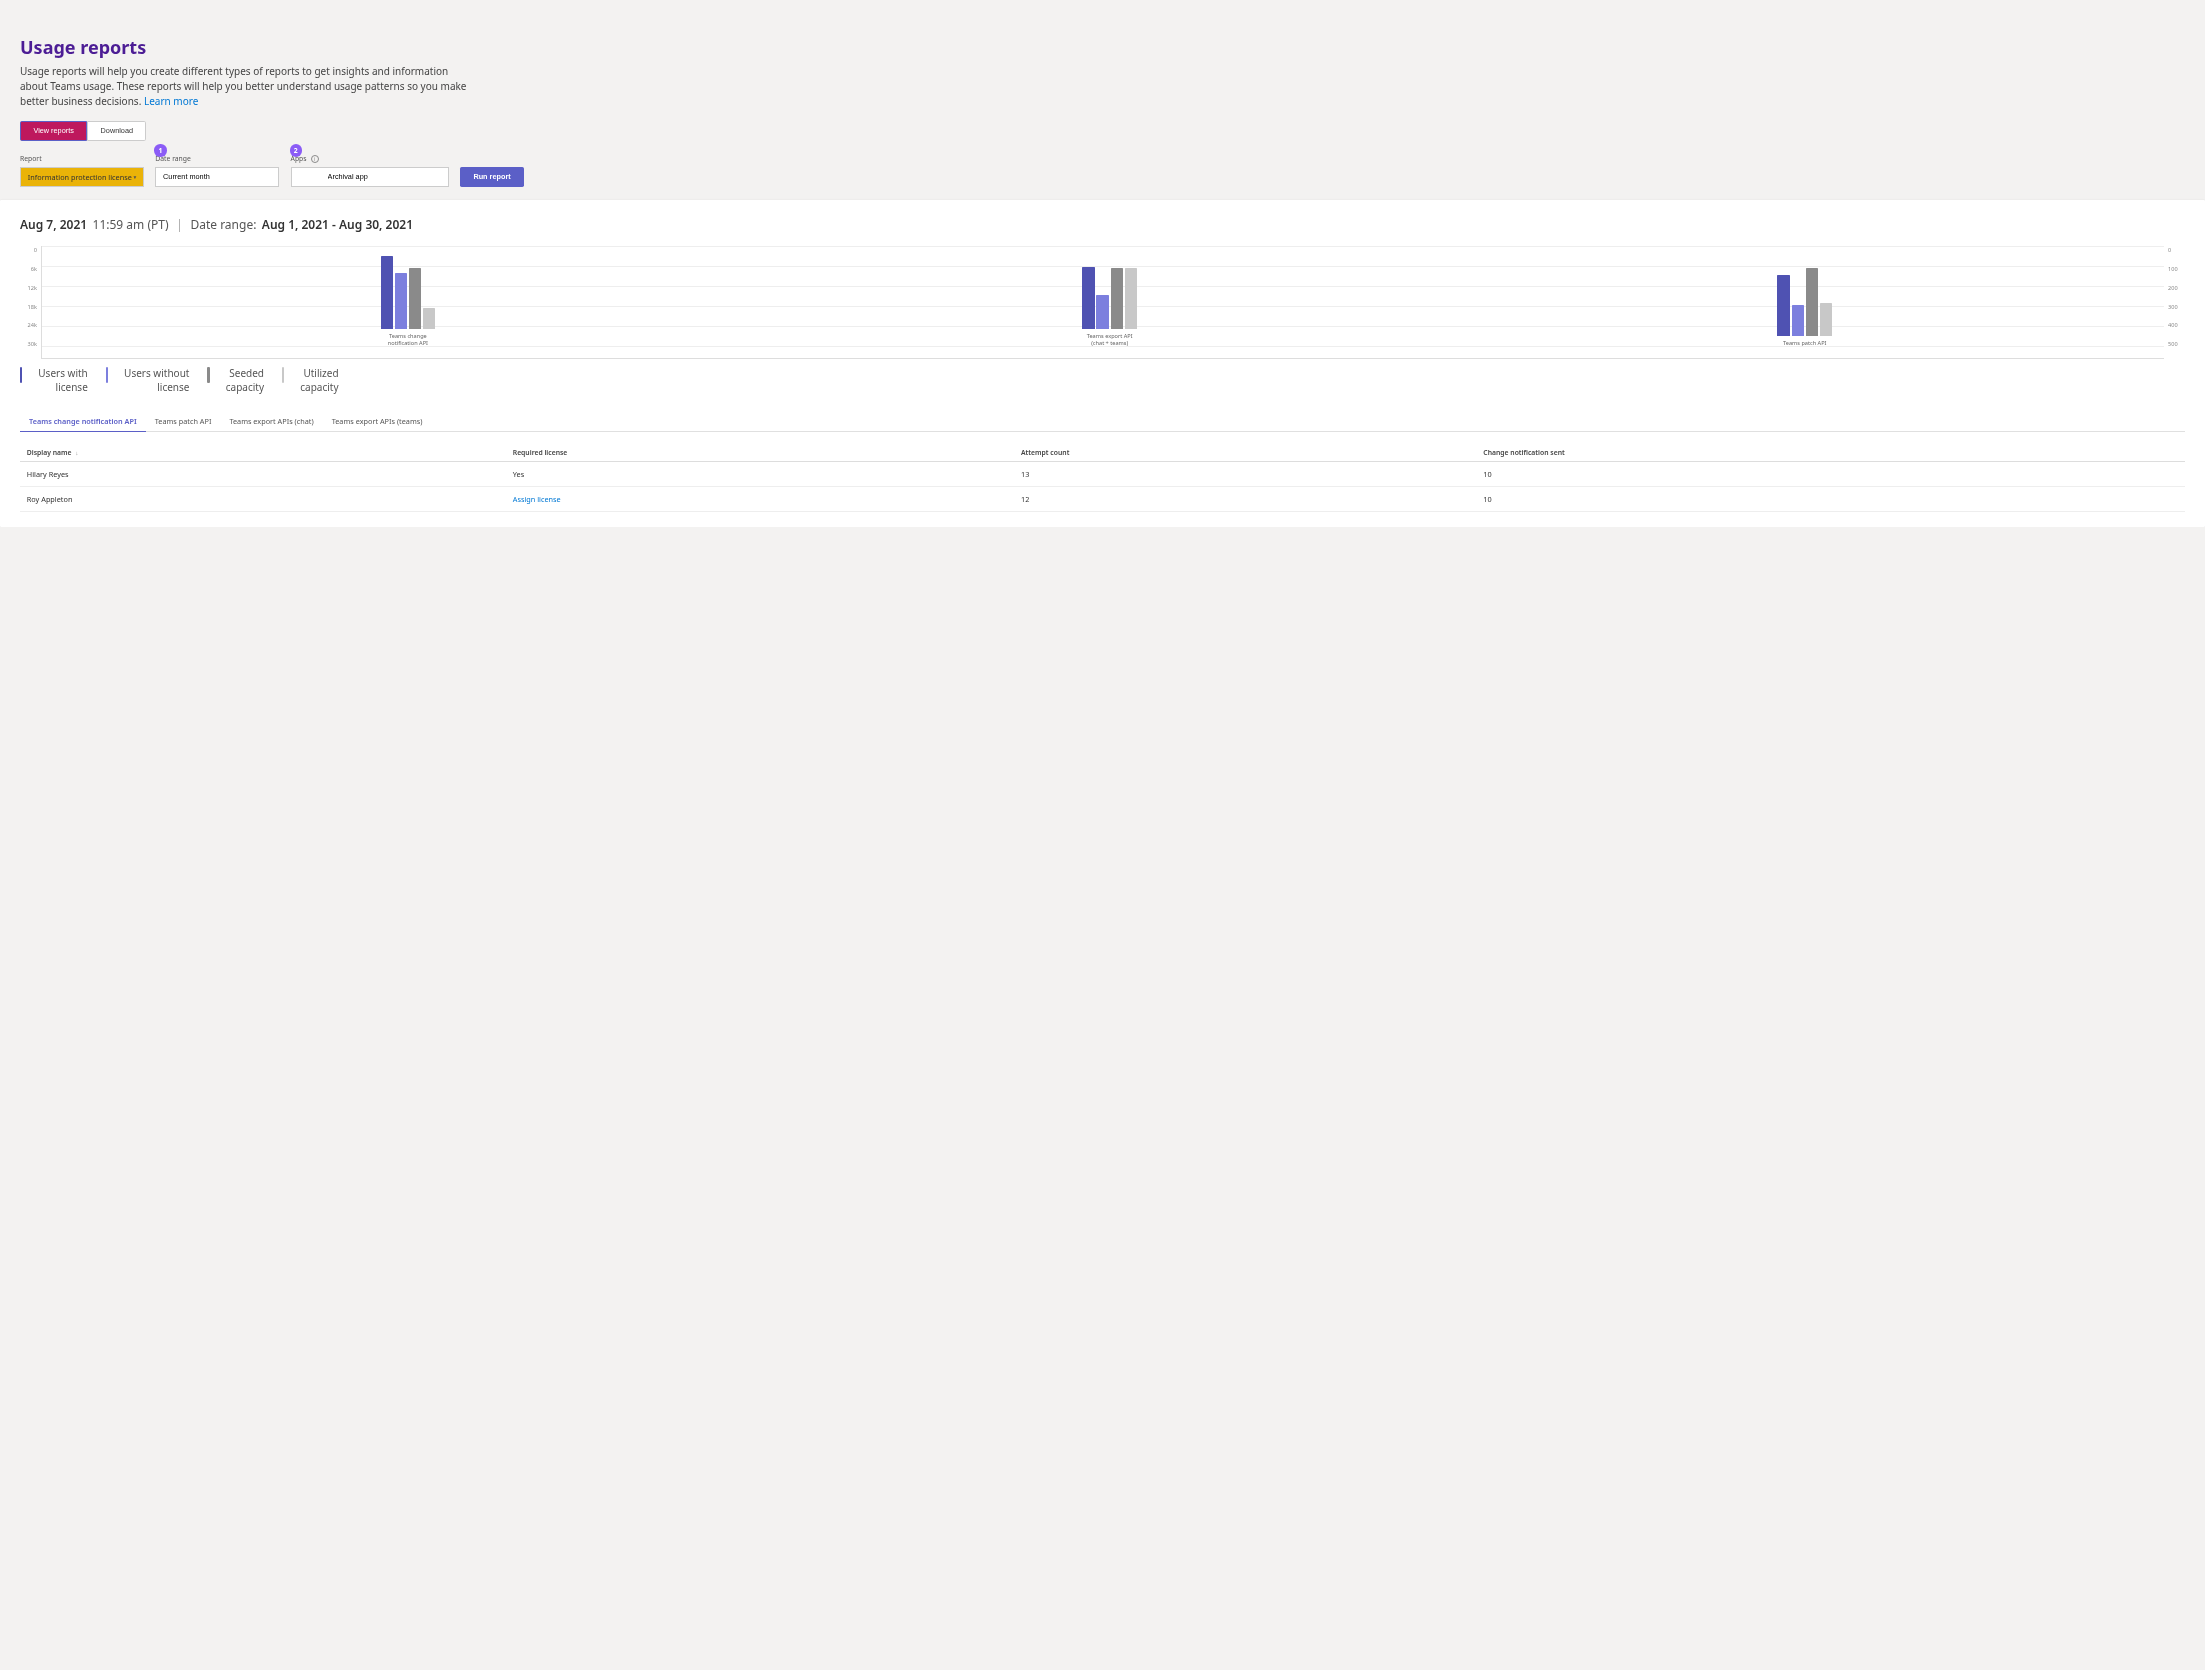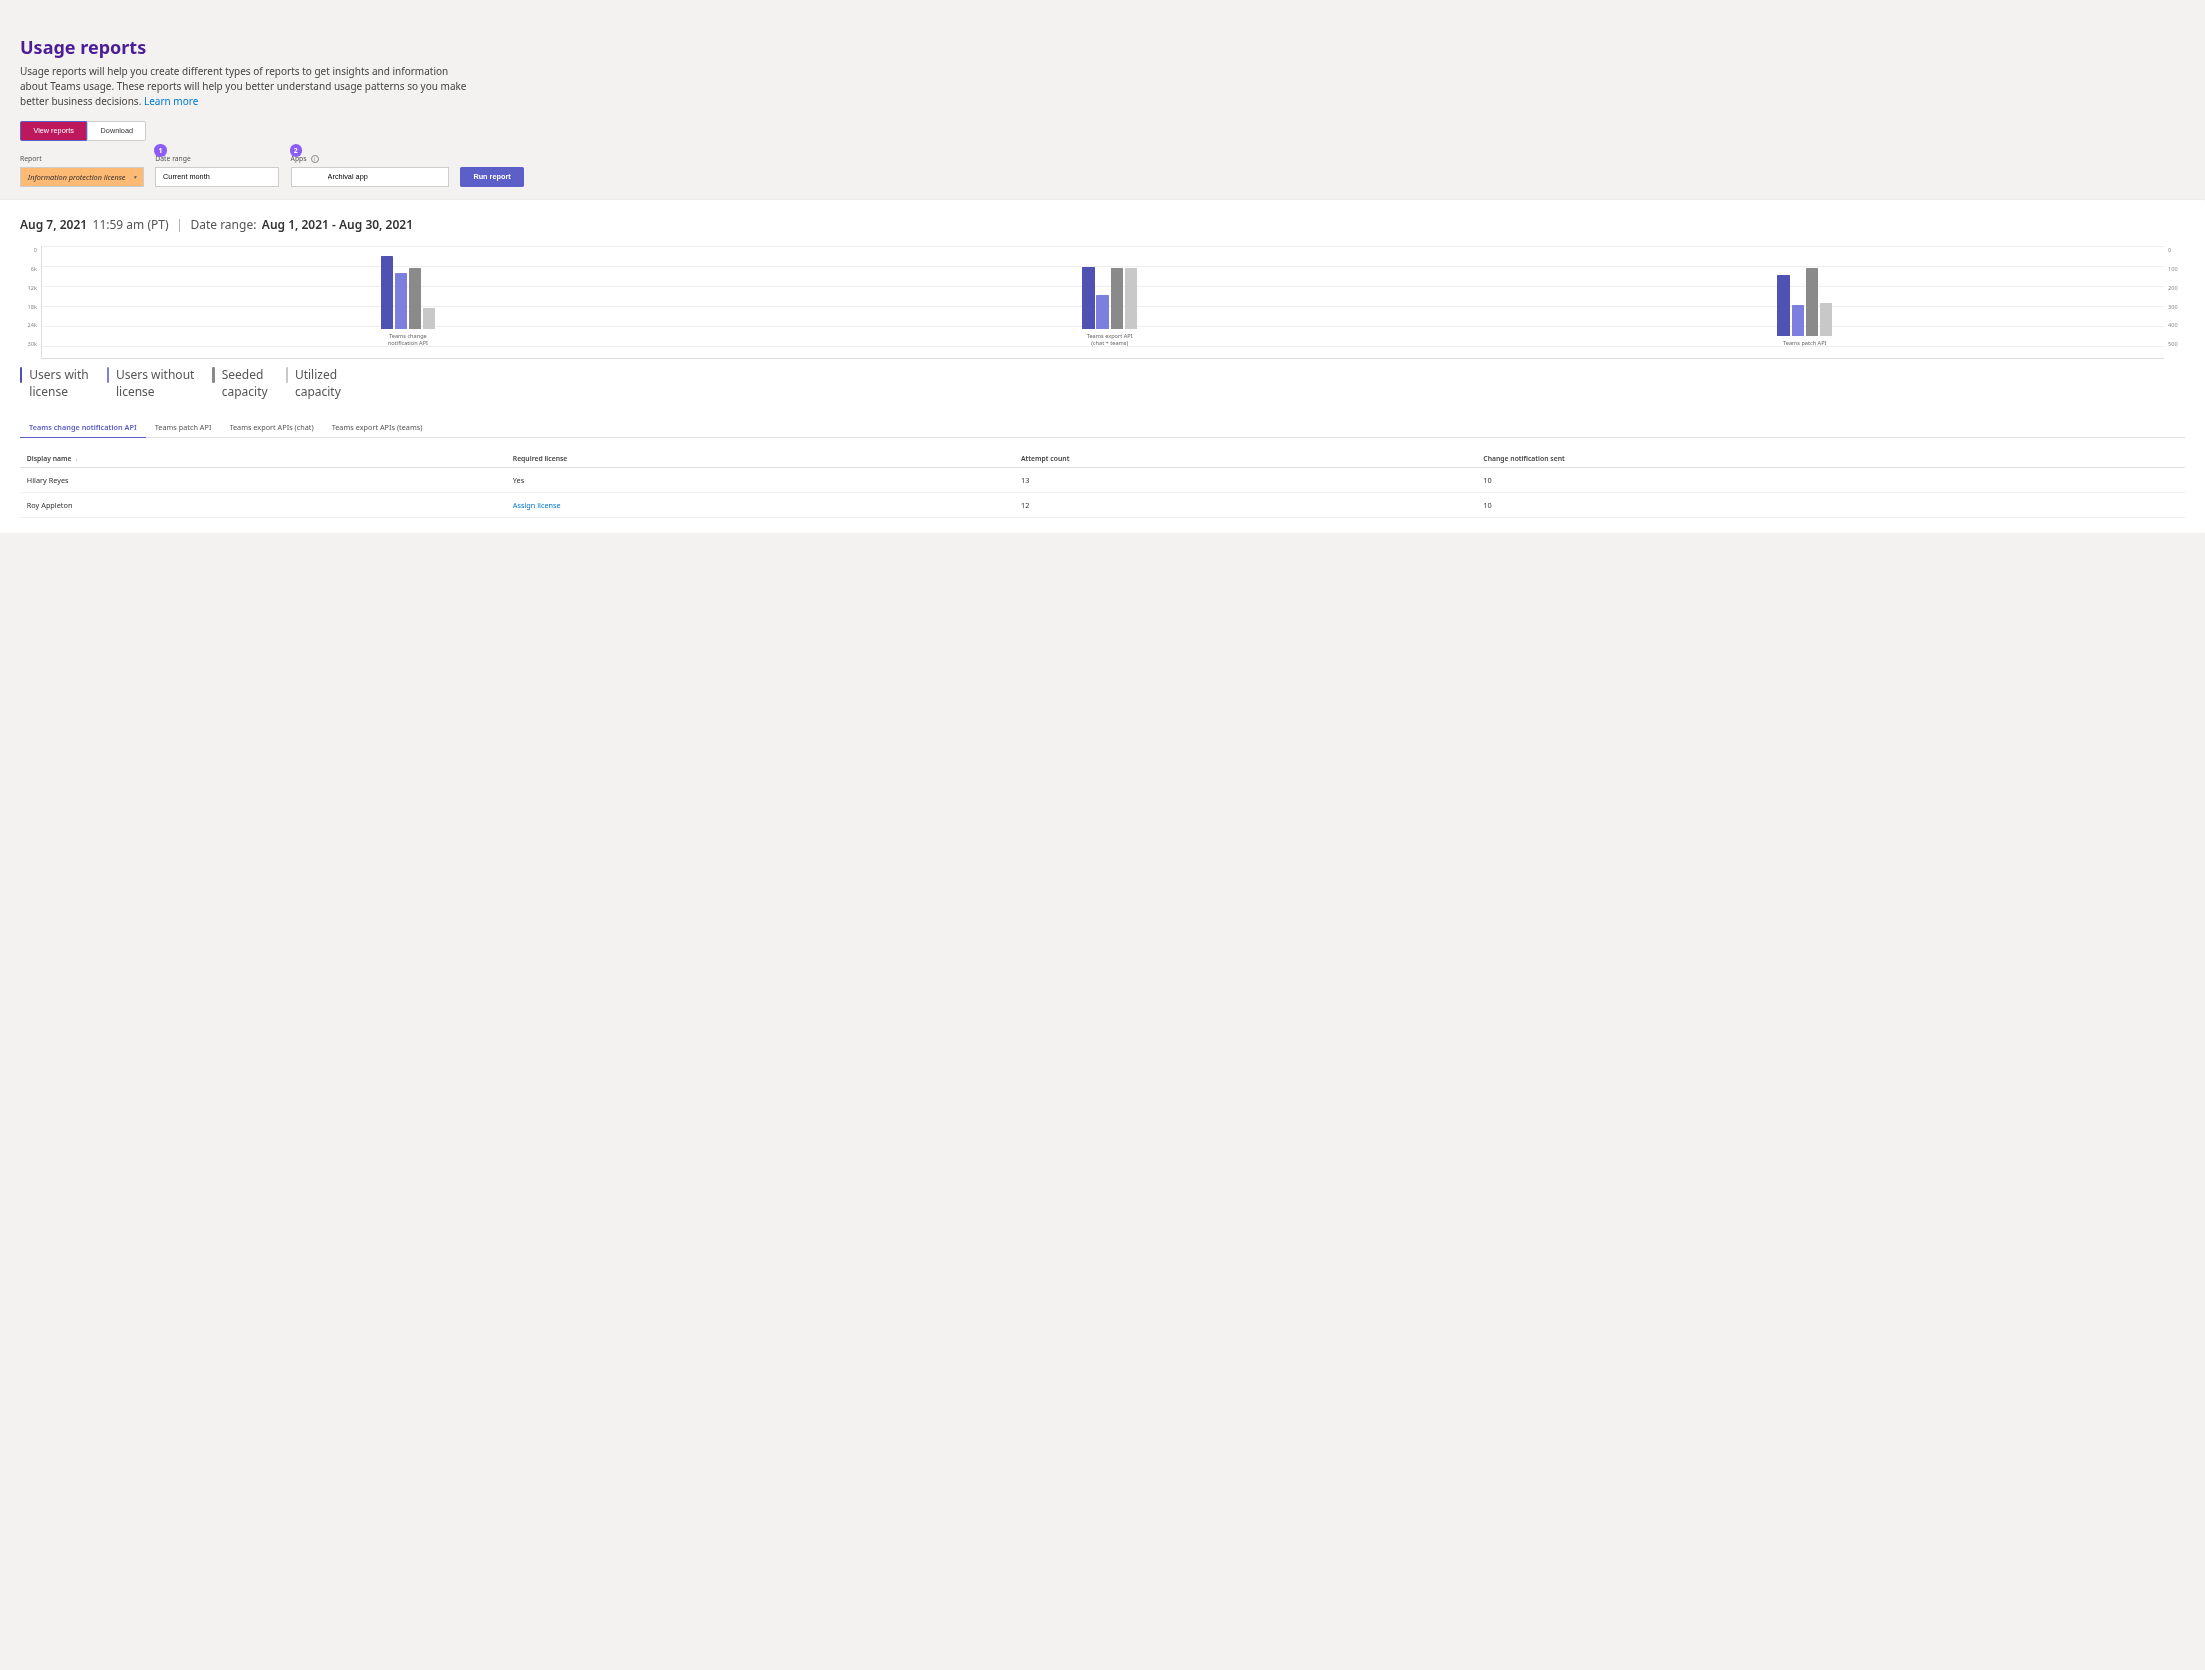--- a/index.html
+++ b/index.html
@@ -100,26 +100,25 @@
       align-items: center;
       justify-content: center;
     }
 
     .filter-select {
       display: flex;
       align-items: center;
       justify-content: space-between;
       padding: 3.4px 6.8px;
       border: 0.6px solid #ccc;
-      background: #fdba74;
+      background: #eab308;
       cursor: pointer;
       min-width: 124px;
       height: 20px;
       font-size: 7.3px;
-      font-style: italic;
     }
 
     .filter-input {
       padding: 3.4px 6.8px;
       border: 0.6px solid #ccc;
       background: #fff;
       min-width: 124px;
       height: 20px;
       font-size: 7.3px;
       outline: none;
@@ -286,23 +285,24 @@
     .legend-row {
       display: flex;
       gap: 18px;
       margin-top: 4.5px;
       margin-bottom: 15.8px;
     }
 
     .legend-item {
       display: flex;
       align-items: flex-start;
-      gap: 7px;
-      font-size: 12px;
+      gap: 16px;
+      font-size: 10px;
       color: #555;
+      text-align: right;
     }
 
     .legend-color {
       width: 2.3px;
       min-height: 15.8px;
       border-radius: 1.1px;
       margin-top: 0.6px;
     }
 
     

